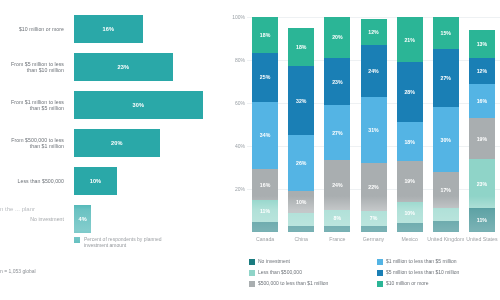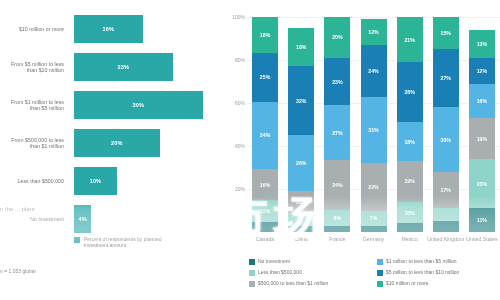--- a/index.html
+++ b/index.html
@@ -270,16 +270,15 @@
             <span class="sw" style="background: rgb(43, 181, 150);"></span>
             <span class="txt">$10 million or more</span>
           </div>
         </div>
       </div>
   </div>
 
   <div id="watermark">
     <div class="wm-wash"></div>
     <div class="faded">n the ... planr</div>
-    <div class="glyphs">金融市场</div>
   </div>
 
 </div>
 
 </body></html>

